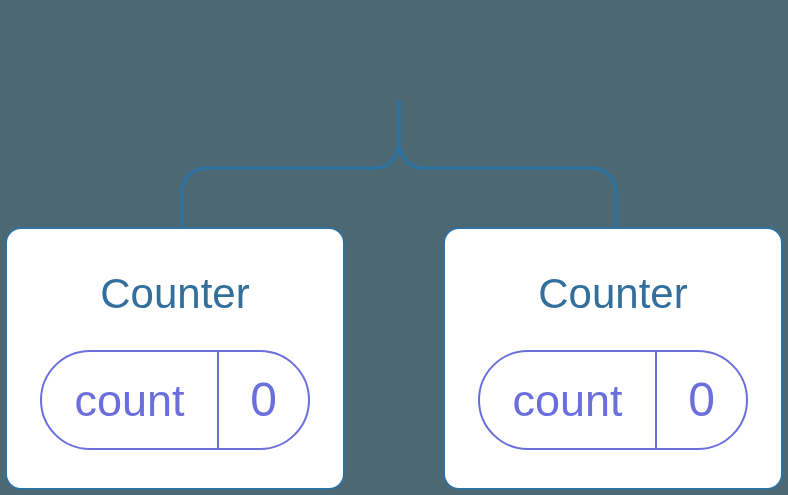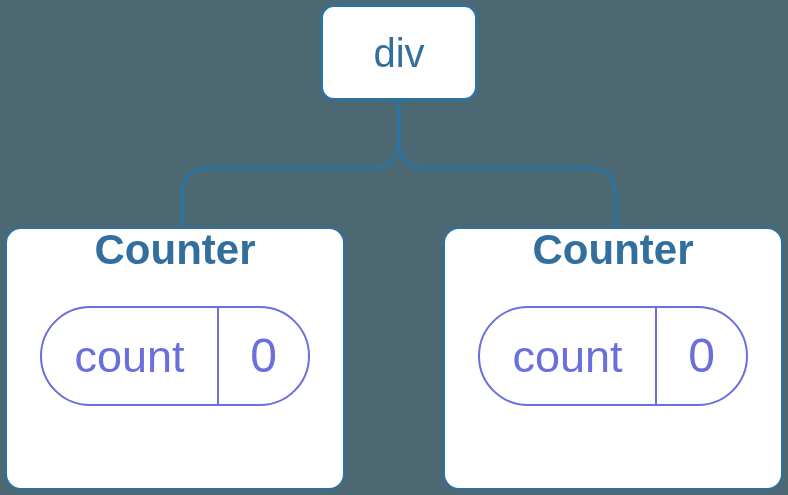--- a/index.html
+++ b/index.html
@@ -55,24 +55,25 @@
     width: 340px;
     height: 263px;
     box-sizing: border-box;
     background: var(--card_bg, #FFFFFF);
     border: 2.5px solid var(--line_blue, #2F72A0);
     border-radius: 16px;
   }
   .counter-card.left  { left: 5px; }
   .counter-card.right { left: 443px; }
   .card-title {
+    margin-top: 44px;
     text-align: center;
     color: var(--text_blue, #336F9C);
     font-size: 42px;
-    font-weight: 700;
+    font-weight: 400;
     line-height: 1;
   }
   .state-pill {
     width: 270px;
     height: 100px;
     margin: 35px auto 12px;
     box-sizing: border-box;
     border: 2px solid var(--purple, #6A6FDC);
     border-radius: 50px;
     display: flex;
@@ -102,23 +103,20 @@
 <body>
 
 <div class="canvas" style="--background: #4C6872; --line_blue: #2F72A0; --text_blue: #336F9C; --purple: #6A6FDC; --card_bg: #FFFFFF;">
 
   <svg class="connector" viewBox="0 0 788 495" aria-hidden="true">
     <path d="M399 101 L399 140"></path>
     <path d="M399 140 C399 155 391 168 375 168 L207 168 C191 168 182 179 182 195 L182 229"></path>
     <path d="M399 140 C399 155 407 168 423 168 L591 168 C607 168 616 179 616 195 L616 229"></path>
   </svg>
 
-  <div class="root-node">
-    <span class="node-label">div</span>
-  </div>
 
   <div class="counter-card left">
     <div class="card-title">Counter</div>
     <div class="state-pill">
       <div class="pill-key">count</div>
       <div class="pill-value">0</div>
     </div>
   </div>
 
   <div class="counter-card right">

